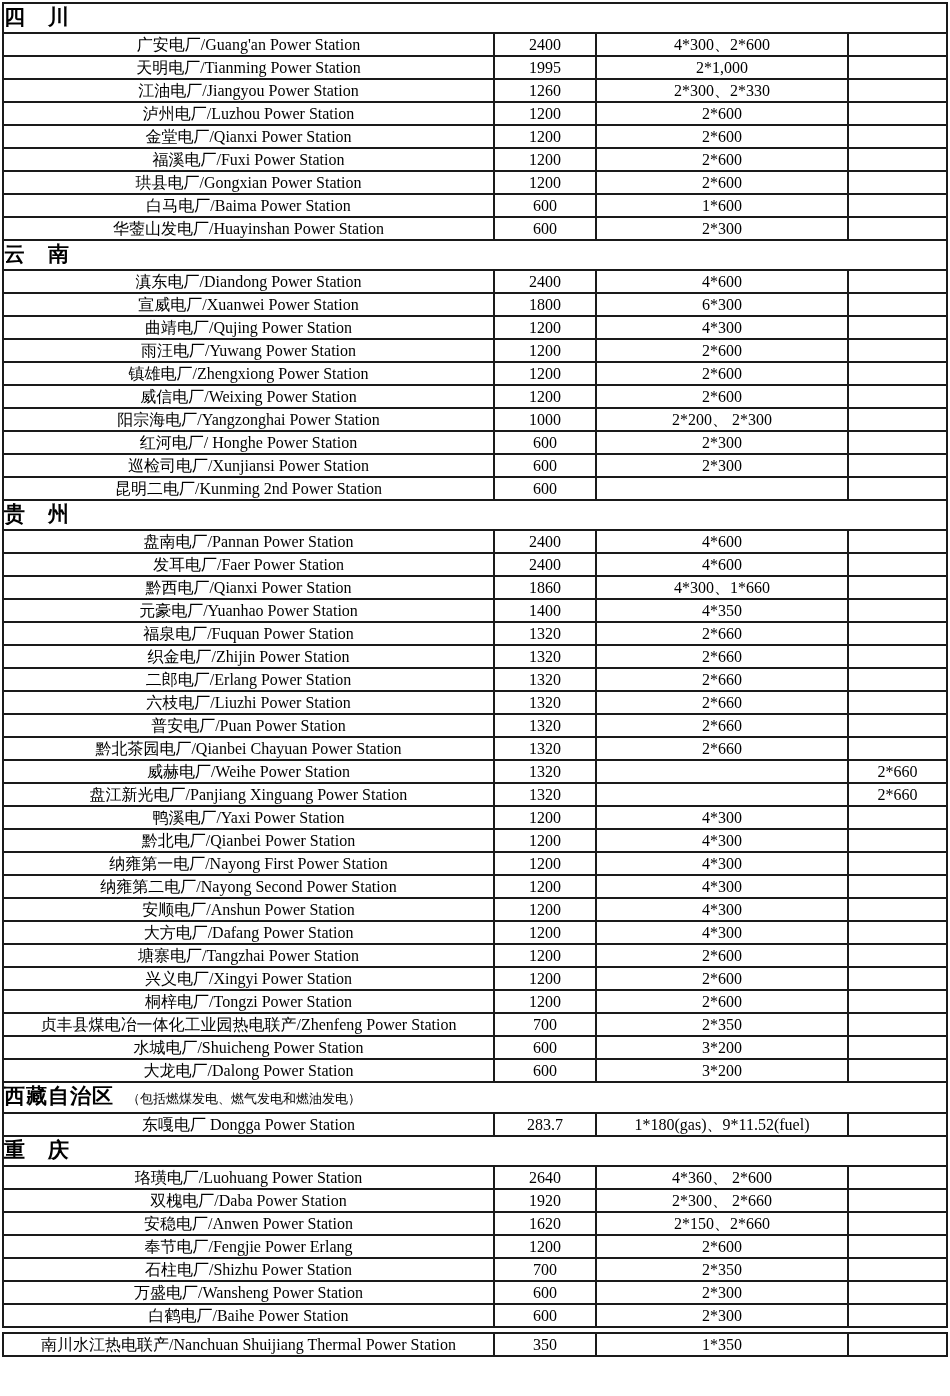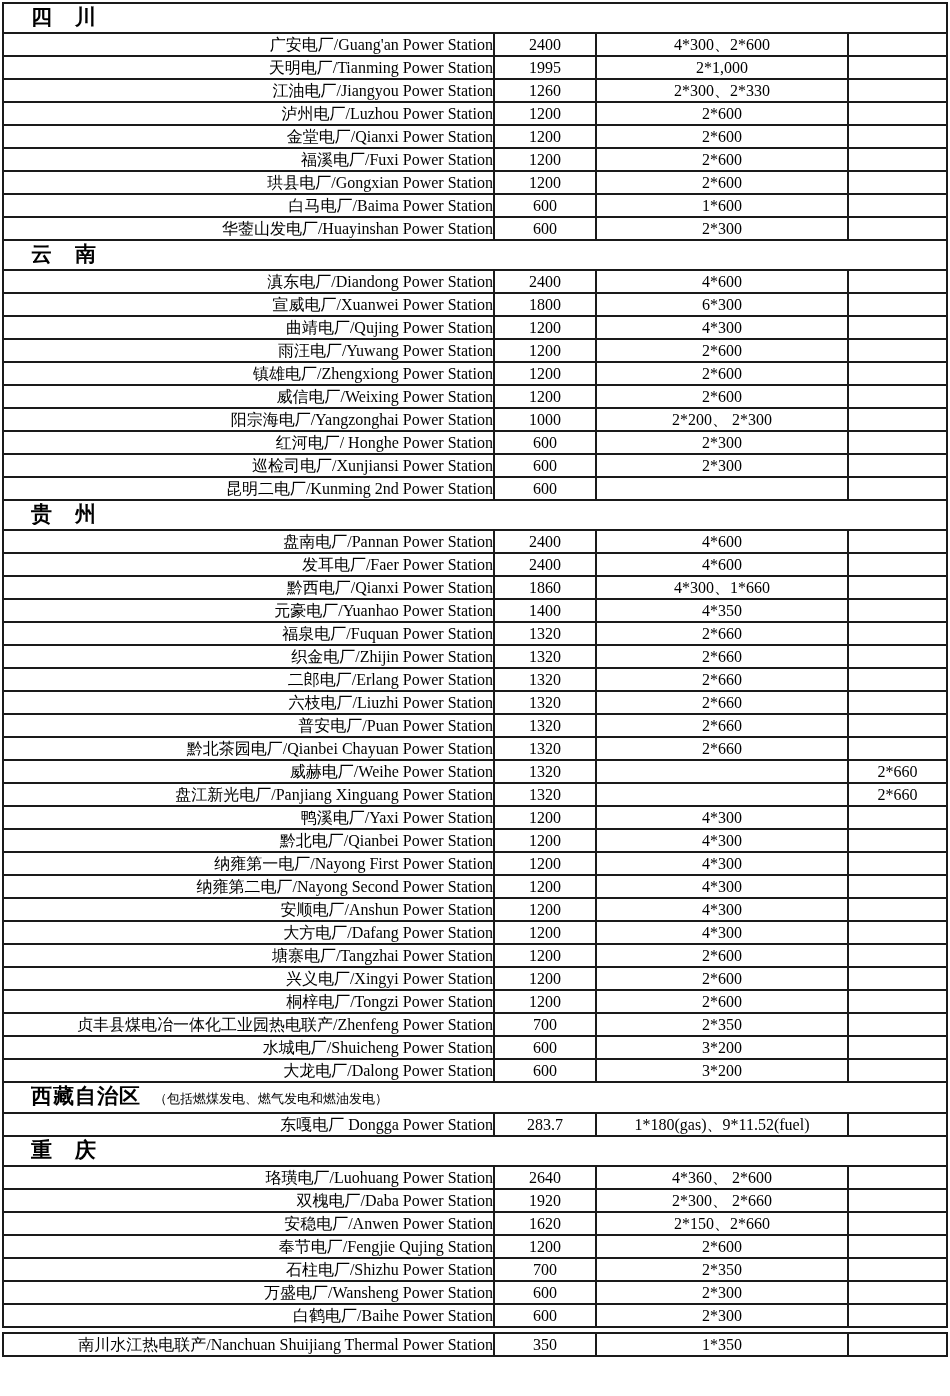--- a/index.html
+++ b/index.html
@@ -17,27 +17,27 @@
   }
   table.grid td {
     border:2px solid #1a1a1a;
     padding:0;
     height:21px;
     line-height:21px;
     font-size:16px;
     white-space:nowrap;
     overflow:hidden;
   }
-  td.c-name { text-align:right; padding-left:7px; }
+  td.c-name { text-align:center; padding-left:7px; }
   td.c-cap, td.c-units, td.c-units2 { text-align:center; }
   tr.section-row td {
     height:26px;
     line-height:26px;
     text-align:left;
-    padding-left:27px;
+    padding-left:0;
   }
   .sec-title { font-weight:bold; font-size:21px; letter-spacing:1px; }
   .sec-note  { font-size:13px; margin-left:13px; }
   table.footer-grid { margin-top:4px; }
 </style>
 </head>
 <body>
 
 <div class="page">
 
@@ -340,21 +340,21 @@
           <td class="c-units">2*300、 2*660</td>
           <td class="c-units2"></td>
         </tr>
         <tr>
           <td class="c-name">安稳电厂/Anwen Power Station</td>
           <td class="c-cap">1620</td>
           <td class="c-units">2*150、2*660</td>
           <td class="c-units2"></td>
         </tr>
         <tr>
-          <td class="c-name">奉节电厂/Fengjie Qujing Station</td>
+          <td class="c-name">奉节电厂/Fengjie Power Erlang</td>
           <td class="c-cap">1200</td>
           <td class="c-units">2*600</td>
           <td class="c-units2"></td>
         </tr>
         <tr>
           <td class="c-name">石柱电厂/Shizhu Power Station</td>
           <td class="c-cap">700</td>
           <td class="c-units">2*350</td>
           <td class="c-units2"></td>
         </tr>

